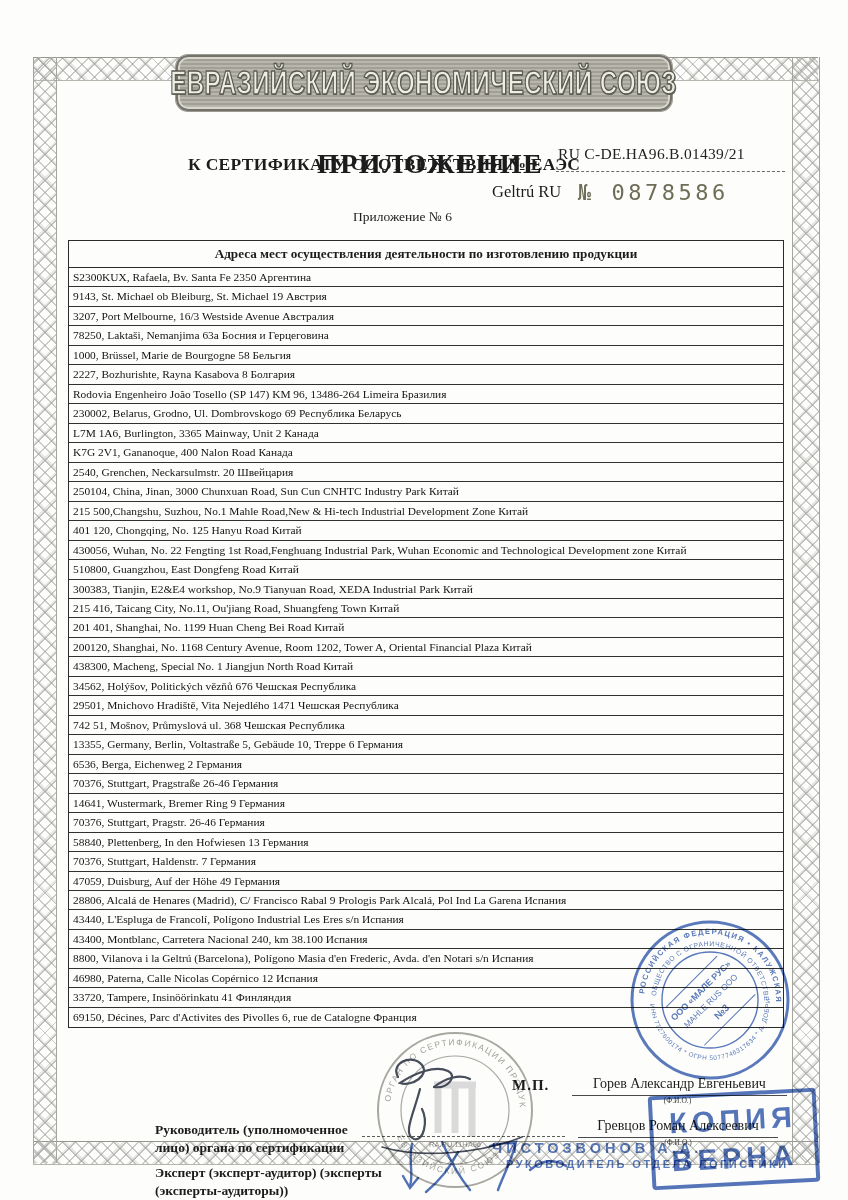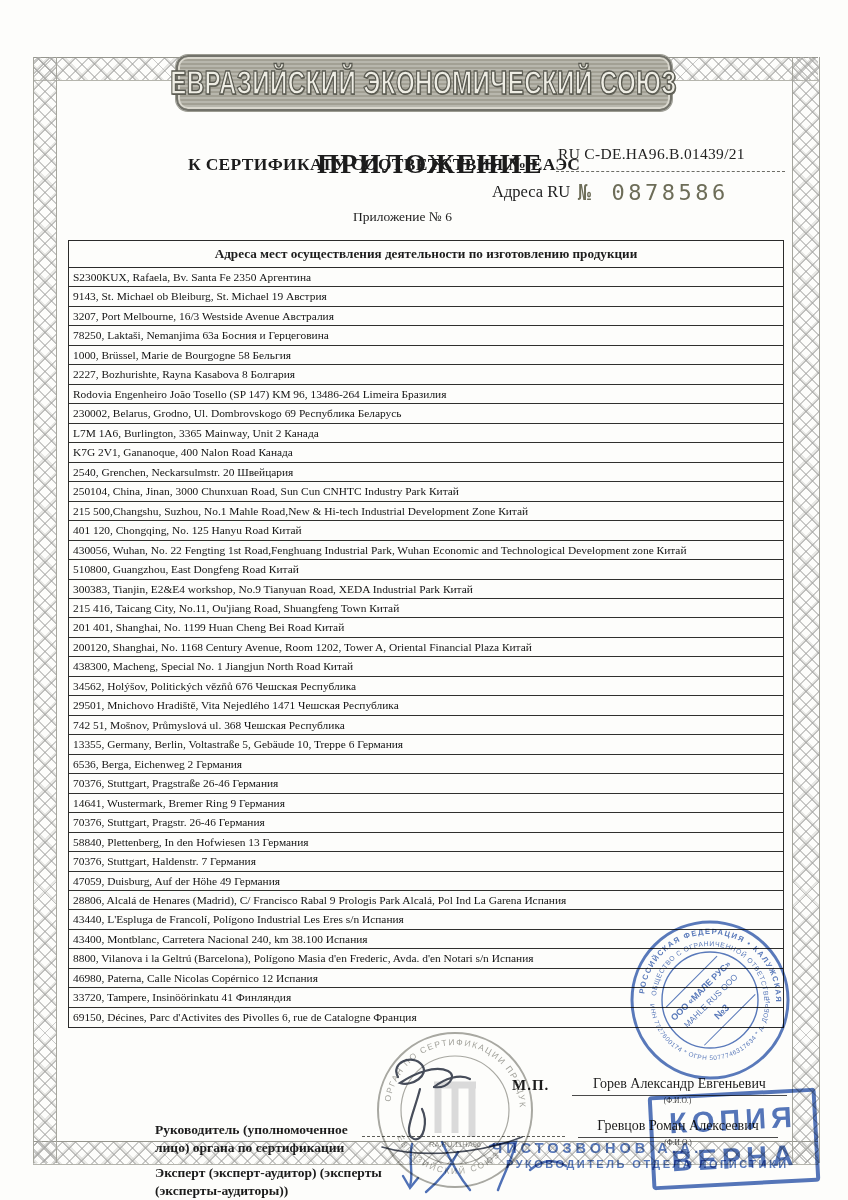--- a/index.html
+++ b/index.html
@@ -89,21 +89,21 @@
   <div class="gb v right"></div>
 
   <div class="banner">
     <span>ЕВРАЗИЙСКИЙ ЭКОНОМИЧЕСКИЙ СОЮЗ</span>
   </div>
 
   <div class="title">ПРИЛОЖЕНИЕ</div>
   <div class="subtitle">К СЕРТИФИКАТУ СООТВЕТСТВИЯ № ЕАЭС</div>
   <div class="certnum">RU C-DE.HA96.B.01439/21</div>
   <div class="certnum-line"></div>
-  <div class="series">Адреса RU</div>
+  <div class="series">Geltrú RU</div>
   <div class="blanknum">№ 0878586</div>
   <div class="appendix">Приложение № 6</div>
 
   <div class="atable">
     <div class="athead">Адреса мест осуществления деятельности по изготовлению продукции</div>
     <div class="table-rows">
         <div class="trow">S2300KUX, Rafaela, Bv. Santa Fe 2350 Аргентина</div>
         <div class="trow">9143, St. Michael ob Bleiburg, St. Michael 19 Австрия</div>
         <div class="trow">3207, Port Melbourne, 16/3 Westside Avenue Австралия</div>
         <div class="trow">78250, Laktaši, Nemanjima 63a Босния и Герцеговина</div>

